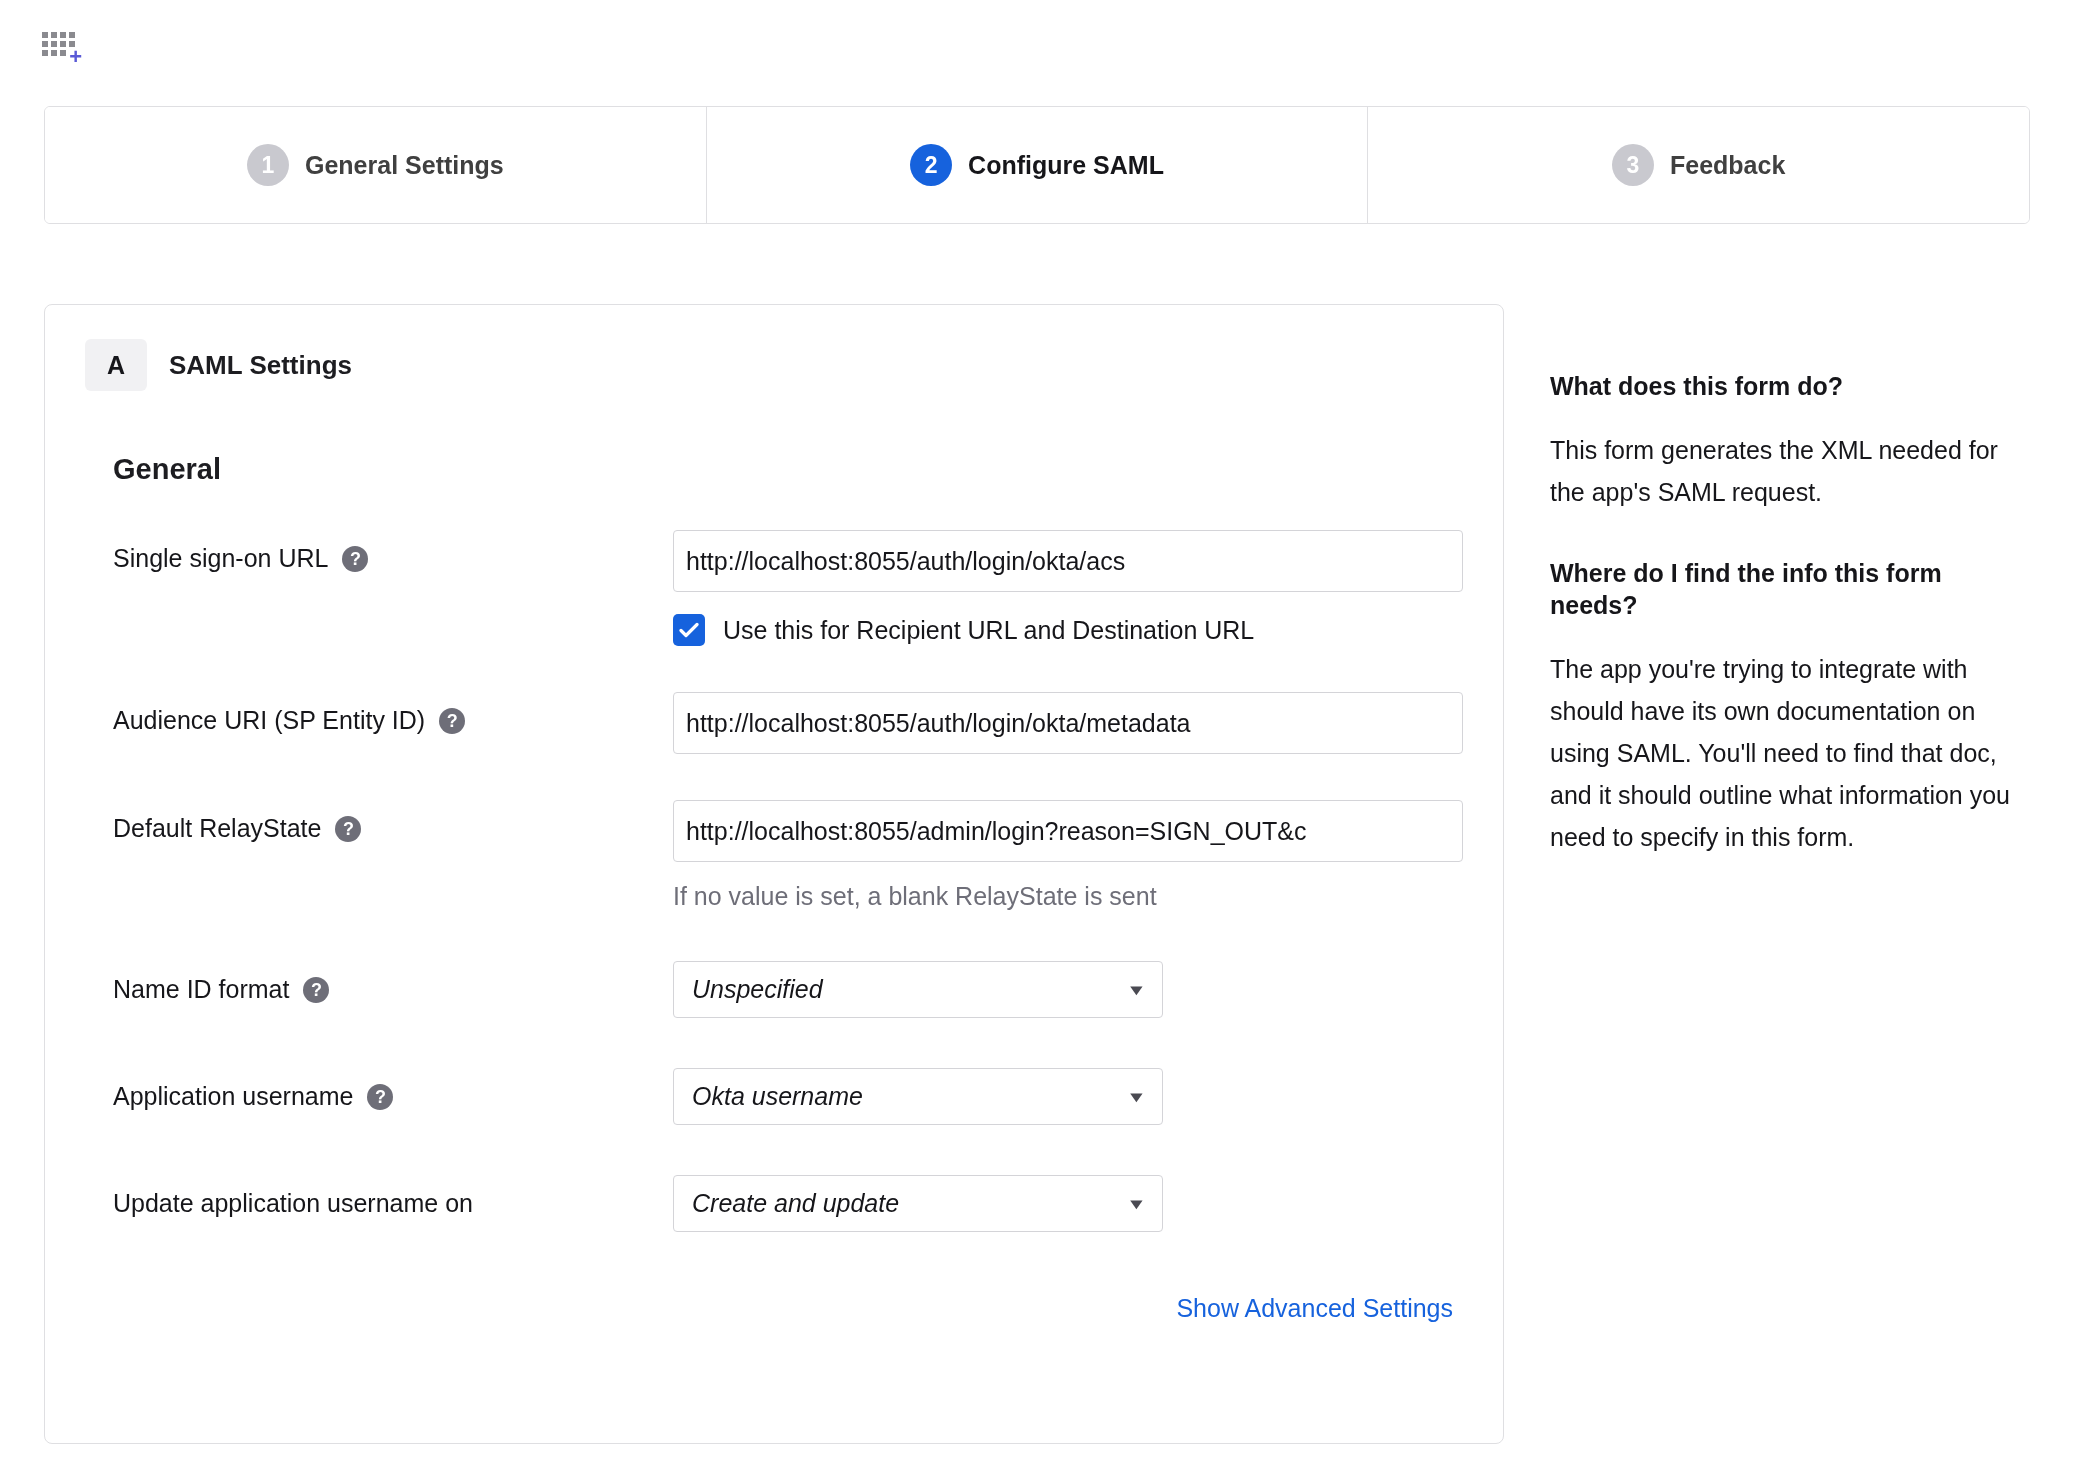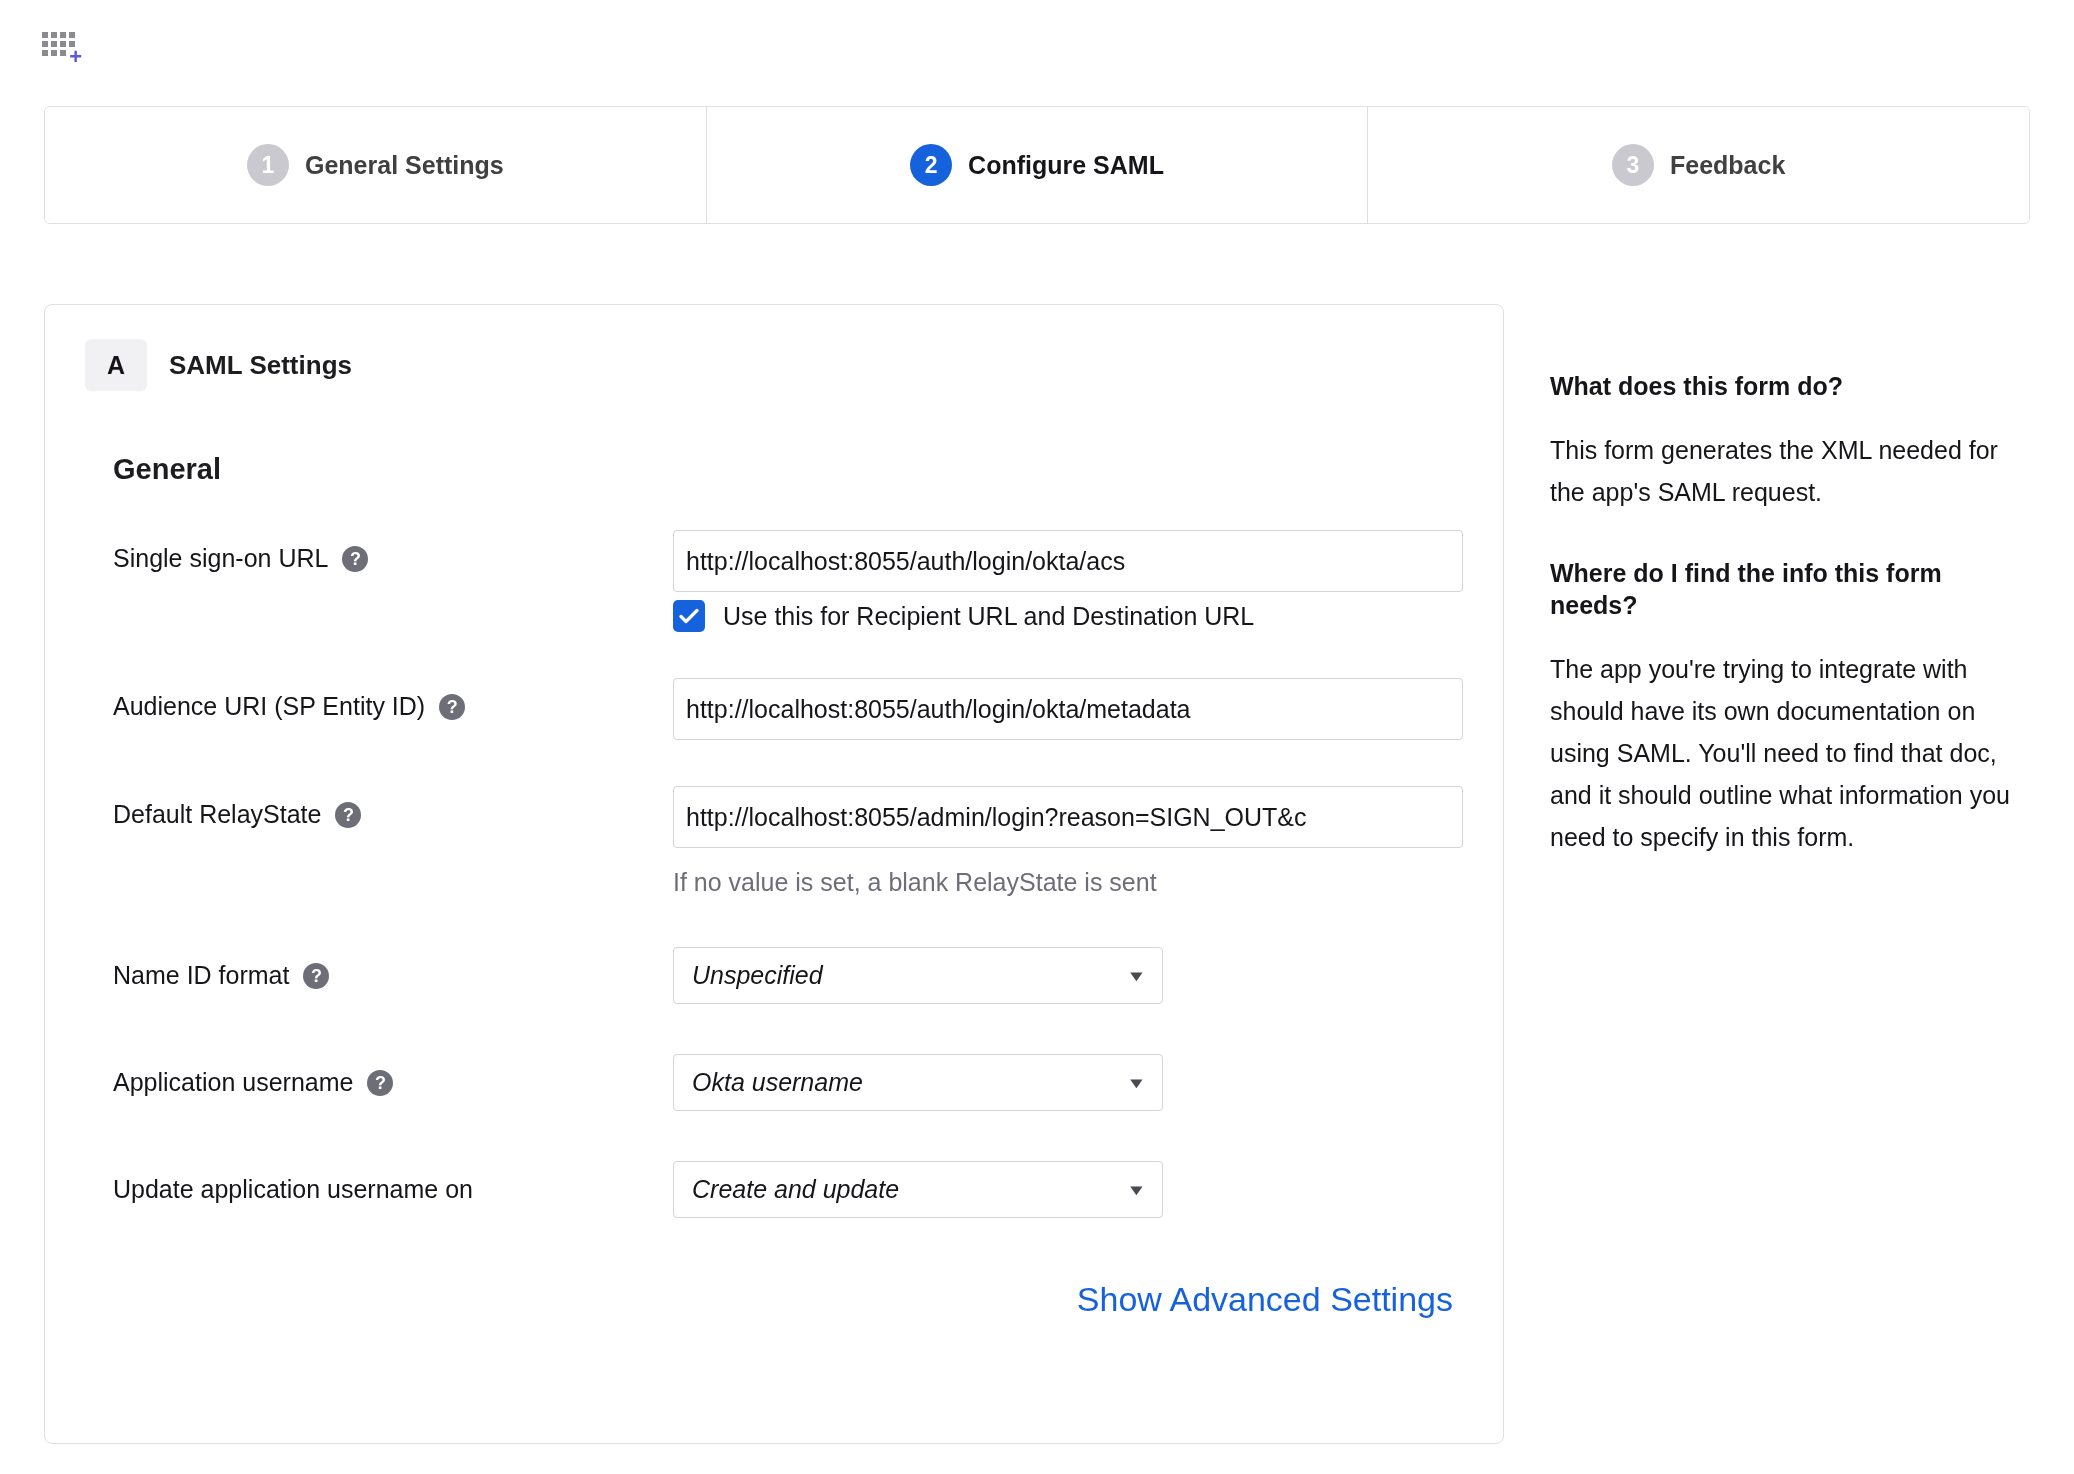--- a/index.html
+++ b/index.html
@@ -185,21 +185,21 @@
   }
   .hint {
     font-size: 25px;
     color: #6e6e78;
     margin-top: 20px;
   }
   .checkbox-row {
     display: flex;
     align-items: center;
     gap: 18px;
-    margin-top: 8px;
+    margin-top: 22px;
   }
   .checkbox {
     width: 32px;
     height: 32px;
     border-radius: 5px;
     background: #1662dd;
     display: flex;
     align-items: center;
     justify-content: center;
     flex: none;
@@ -230,21 +230,21 @@
     color: #4a4a52;
     transform: scaleX(1.4);
   }
   .advanced-link {
     text-align: right;
     margin-top: 62px;
     padding-right: 10px;
   }
   .advanced-link a {
     color: #1662dd;
-    font-size: 34px;
+    font-size: 25px;
     text-decoration: none;
     cursor: pointer;
     margin-left: 29px;
   }
 
   
   .help-col {
     width: 520px;
     margin-left: 46px;
     padding-top: 66px;

